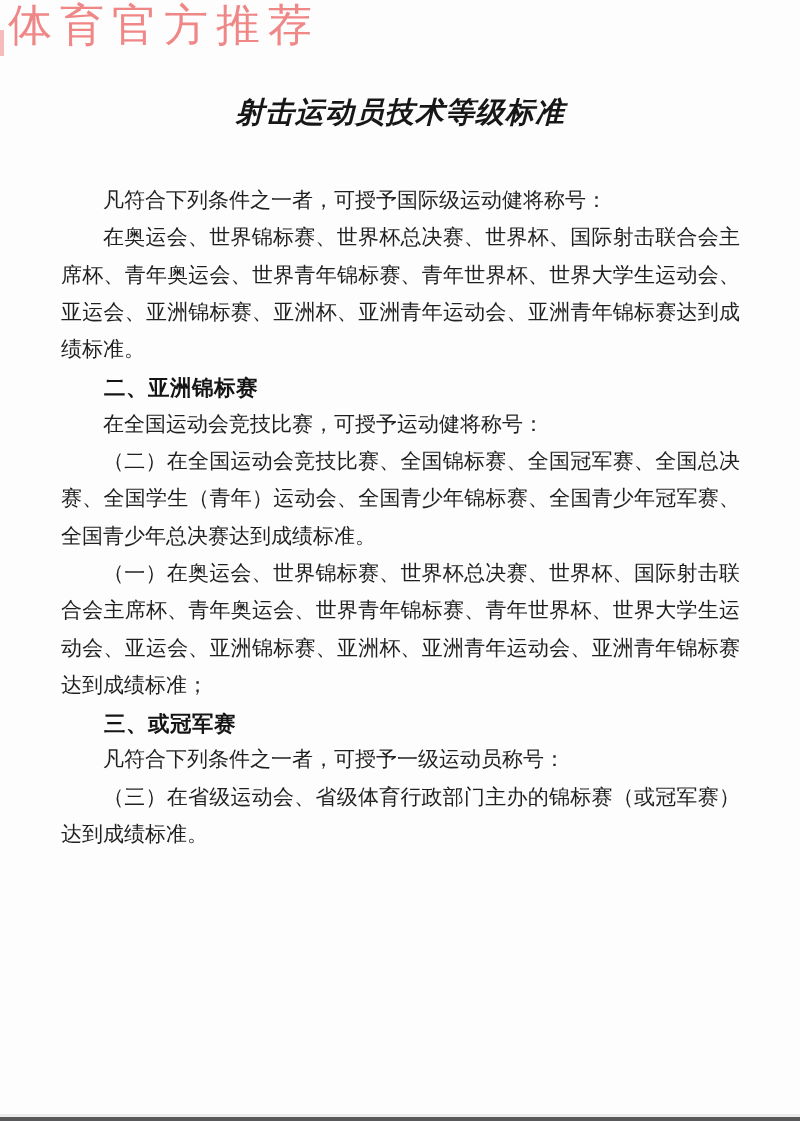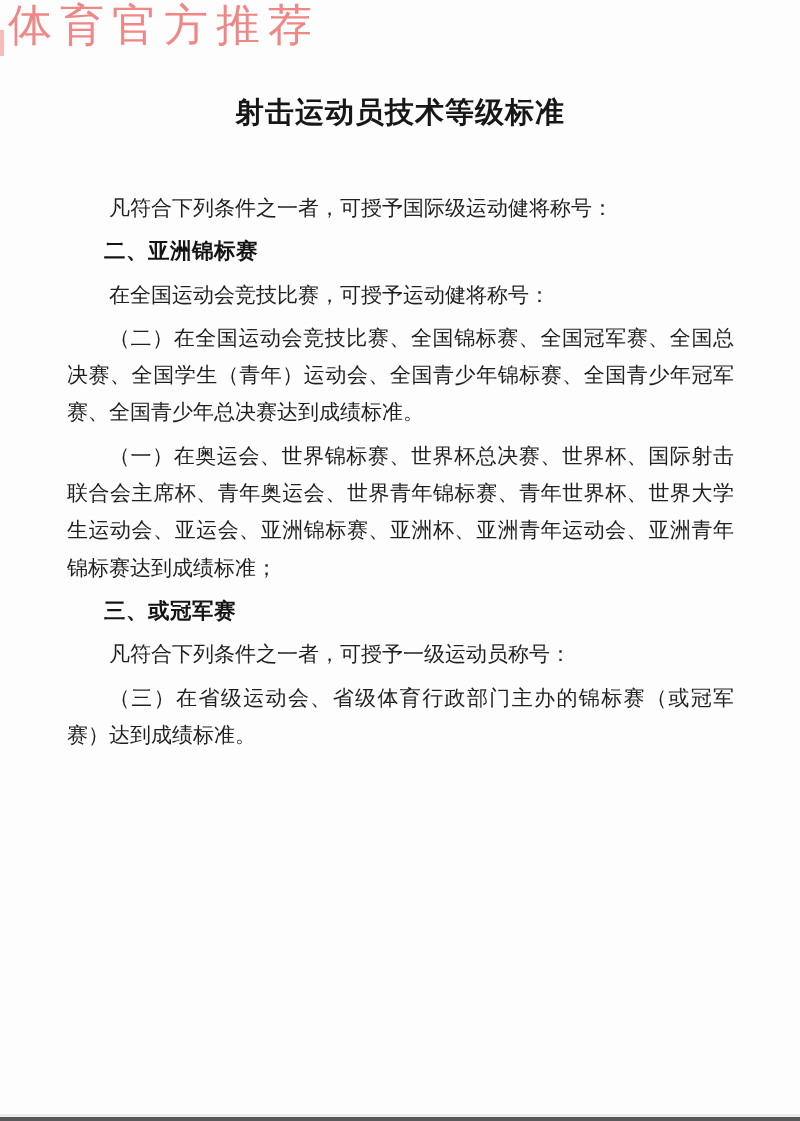--- a/index.html
+++ b/index.html
@@ -42,35 +42,36 @@
     top: 93px;
     left: 0;
     width: 100%;
     margin: 0;
     text-align: center;
     font-family: "DejaVu Serif", serif;
     font-weight: bold;
     font-size: 29px;
     letter-spacing: 1px;
     color: #171717;
+    font-style: italic;
   }
   .content {
     position: absolute;
     top: 183px;
     left: 61px;
     width: 679px;
     color: #1f1f1f;
     font-size: 21px;
     line-height: 37.3px;
     text-align: justify;
   }
   .content p {
-    margin: 6px;
+    margin: 0;
     text-indent: 2em;
-    font-family: Liberation Sans, sans-serif;
+    font-family: Liberation Mono, monospace;
   }
   .content h2 {
     margin: 0;
     text-indent: 2em;
     font-family: "DejaVu Sans", sans-serif;
     font-weight: bold;
     font-size: 21.5px;
     line-height: 37.3px;
     color: #141414;
     letter-spacing: 0.5px;
@@ -100,20 +101,21 @@
 
   <div class="watermark">体育官方推荐</div>
 
   <div class="watermark-sliver"></div>
 
   <h1 class="doc-title">射击运动员技术等级标准</h1>
 
   <div class="content">
 
     <p>凡符合下列条件之一者，可授予国际级运动健将称号：</p>
+    <p>在奥运会、世界锦标赛、世界杯总决赛、世界杯、国际射击联合会主席杯、青年奥运会、世界青年锦标赛、青年世界杯、世界大学生运动会、亚运会、亚洲锦标赛、亚洲杯、亚洲青年运动会、亚洲青年锦标赛达到成绩标准。</p>
 
     <h2>二、亚洲锦标赛</h2>
     <p>在全国运动会竞技比赛，可授予运动健将称号：</p>
     <p>（二）在全国运动会竞技比赛、全国锦标赛、全国冠军赛、全国总决赛、全国学生（青年）运动会、全国青少年锦标赛、全国青少年冠军赛、全国青少年总决赛达到成绩标准。</p>
     <p>（一）在奥运会、世界锦标赛、世界杯总决赛、世界杯、国际射击联合会主席杯、青年奥运会、世界青年锦标赛、青年世界杯、世界大学生运动会、亚运会、亚洲锦标赛、亚洲杯、亚洲青年运动会、亚洲青年锦标赛达到成绩标准；</p>
 
     <h2>三、或冠军赛</h2>
     <p>凡符合下列条件之一者，可授予一级运动员称号：</p>
     <p>（三）在省级运动会、省级体育行政部门主办的锦标赛（或冠军赛）达到成绩标准。</p>
 

